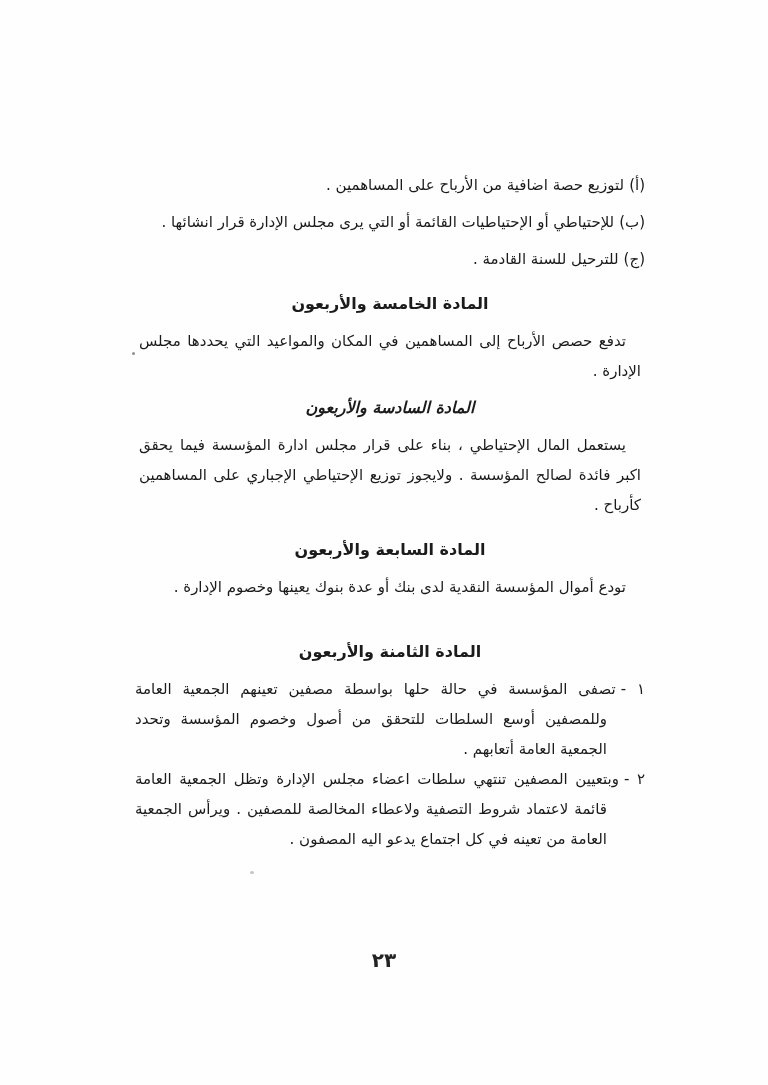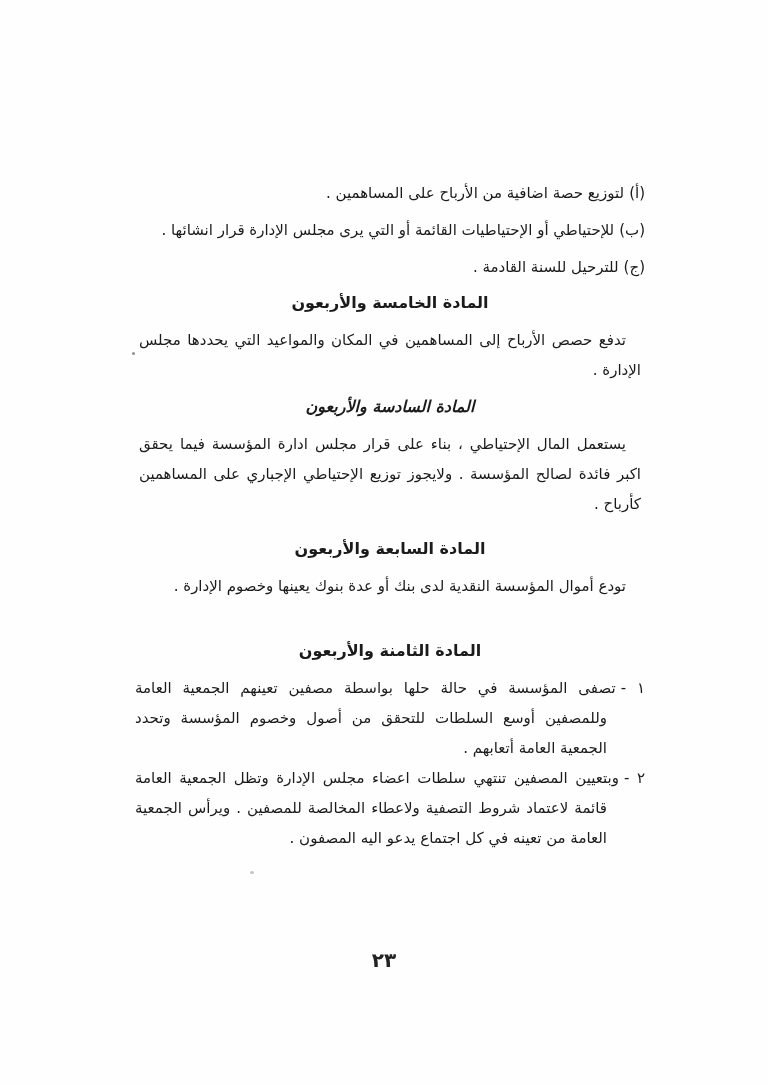--- a/index.html
+++ b/index.html
@@ -9,21 +9,21 @@
     width: 768px;
     height: 1085px;
     background: #fefefe;
     overflow: hidden;
     font-family: "DejaVu Sans", sans-serif;
     color: #1b1b1b;
   }
 
   .doc {
     position: absolute;
-    top: 178px;
+    top: 170px;
     right: 123px;
     width: 510px;
     direction: rtl;
     font-size: 15px;
     line-height: 30px;
     text-align: justify;
   }
 
   
   .li {
@@ -34,21 +34,21 @@
   .intro-list .li { margin-bottom: 7px; }
   .marker { margin-left: 5px; white-space: nowrap; }
 
   h2 {
     font-size: 16px;
     font-weight: bold;
     line-height: 28px;
     text-align: center;
     margin: 0 0 8px 0;
   }
-  .article-45 h2 { margin-top: 7px; }
+  .article-45 h2 { margin-top: 16px; }
   .article-46 h2 { margin-top: 8px; font-style: italic; }
   .article-47 h2 { margin-top: 16px; }
   .article-48 h2 { margin-top: 36px; }
 
   p.body {
     margin: 4px;
     text-indent: 15px;
     text-align: justify;
   }
 

